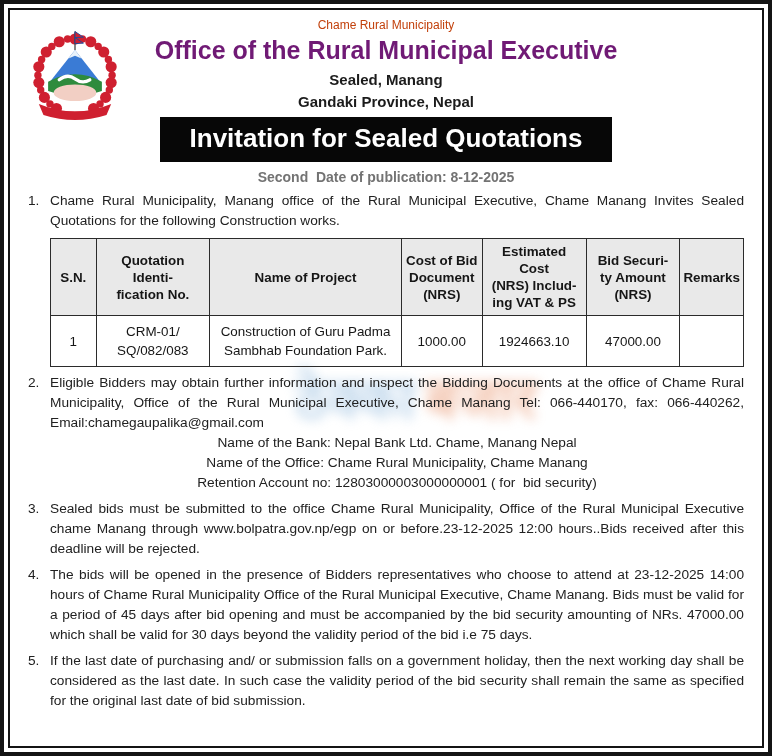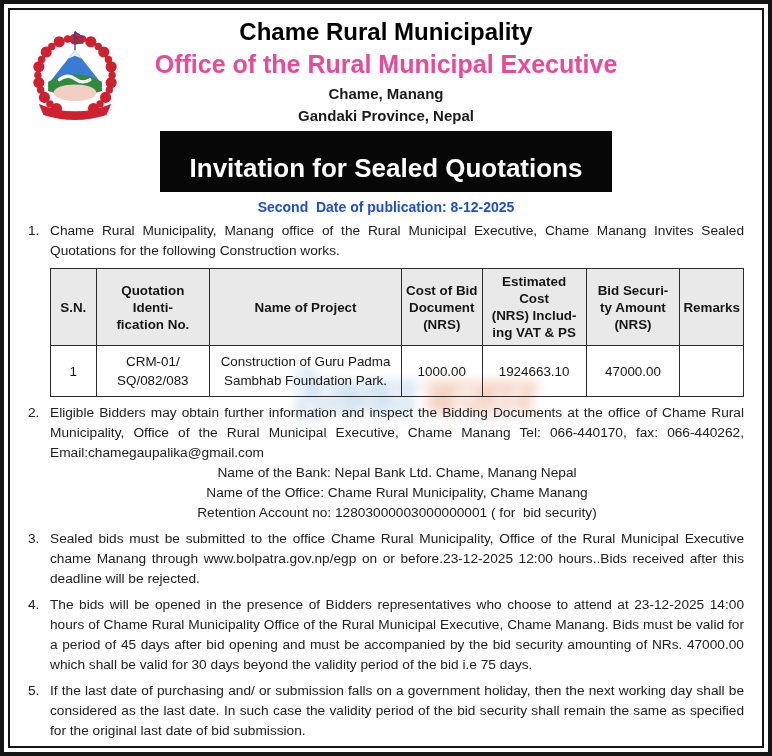--- a/index.html
+++ b/index.html
@@ -9,29 +9,29 @@
     font-family:"Liberation Sans",sans-serif;color:#212121;
   }
   .frame{
     width:100%;height:100%;box-sizing:border-box;border:2px solid #141414;
     padding:6px 18px 2px 18px;position:relative;overflow:hidden;
   }
   .content{position:relative;z-index:2;}
   
   .logo-wrap{position:absolute;left:14px;top:16px;width:102px;height:102px;z-index:3;}
   .hdr{text-align:center;}
-  .hdr-muni{font-size:24px;font-weight:bold;margin:2px 0 4px 0;color:#000000;}
-  .hdr-office{font-size:25px;font-weight:bold;margin:4px 0 6px 0;color:#ec4899;}
+  .hdr-muni{font-size:12px;font-weight:normal;margin:2px 0 4px 0;color:#c2410c;}
+  .hdr-office{font-size:25px;font-weight:bold;margin:4px 0 6px 0;color:#701a75;}
   .hdr-addr{font-size:15px;font-weight:bold;margin:5px 0;color:#1b1b1b;}
   .banner-row{text-align:center;margin-top:7px;}
   .banner{
     display:inline-block;background:#070707;color:#fff;font-size:26px;font-weight:bold;
-    padding:22px 30px 8px 30px;min-width:370px;
-  }
-  .pub-line{text-align:center;font-size:14px;font-weight:bold;margin:7px 0 6px 0;white-space:pre-wrap;color:#1d4ed8;}
+    padding:6px 30px 8px 30px;min-width:370px;
+  }
+  .pub-line{text-align:center;font-size:14px;font-weight:bold;margin:7px 0 6px 0;white-space:pre-wrap;color:#737373;}
   
   .item{display:flex;margin-top:6px;font-size:13.7px;line-height:20px;}
   .item .num{flex:none;width:22px;font-weight:normal;}
   .item .body{flex:1;text-align:justify;}
   .sub-line{white-space:pre-wrap;text-align:center;}
   .u{}
   
   table.quote{
     border-collapse:collapse;margin:7px 0 4px 22px;table-layout:fixed;
     font-size:13.4px;color:#161616;
@@ -111,21 +111,21 @@
 
         <path d="M16,84 q39,16 78,0 l-5,12 q-34,11 -68,0 z" fill="#cf2030"></path>
       </svg>
     </div>
 
     <div class="content">
 
       <div class="hdr">
         <div class="hdr-muni">Chame Rural Municipality</div>
         <div class="hdr-office">Office of the Rural Municipal Executive</div>
-        <div class="hdr-addr">Chame, Manang</div>
+        <div class="hdr-addr">Sealed, Manang</div>
         <div class="hdr-addr">Gandaki Province, Nepal</div>
       </div>
 
       <div class="banner-row">
         <div class="banner">Invitation for Sealed Quotations</div>
       </div>
 
       <div class="pub-line">Second  Date of publication: 8-12-2025</div>
 
       <div class="item">

